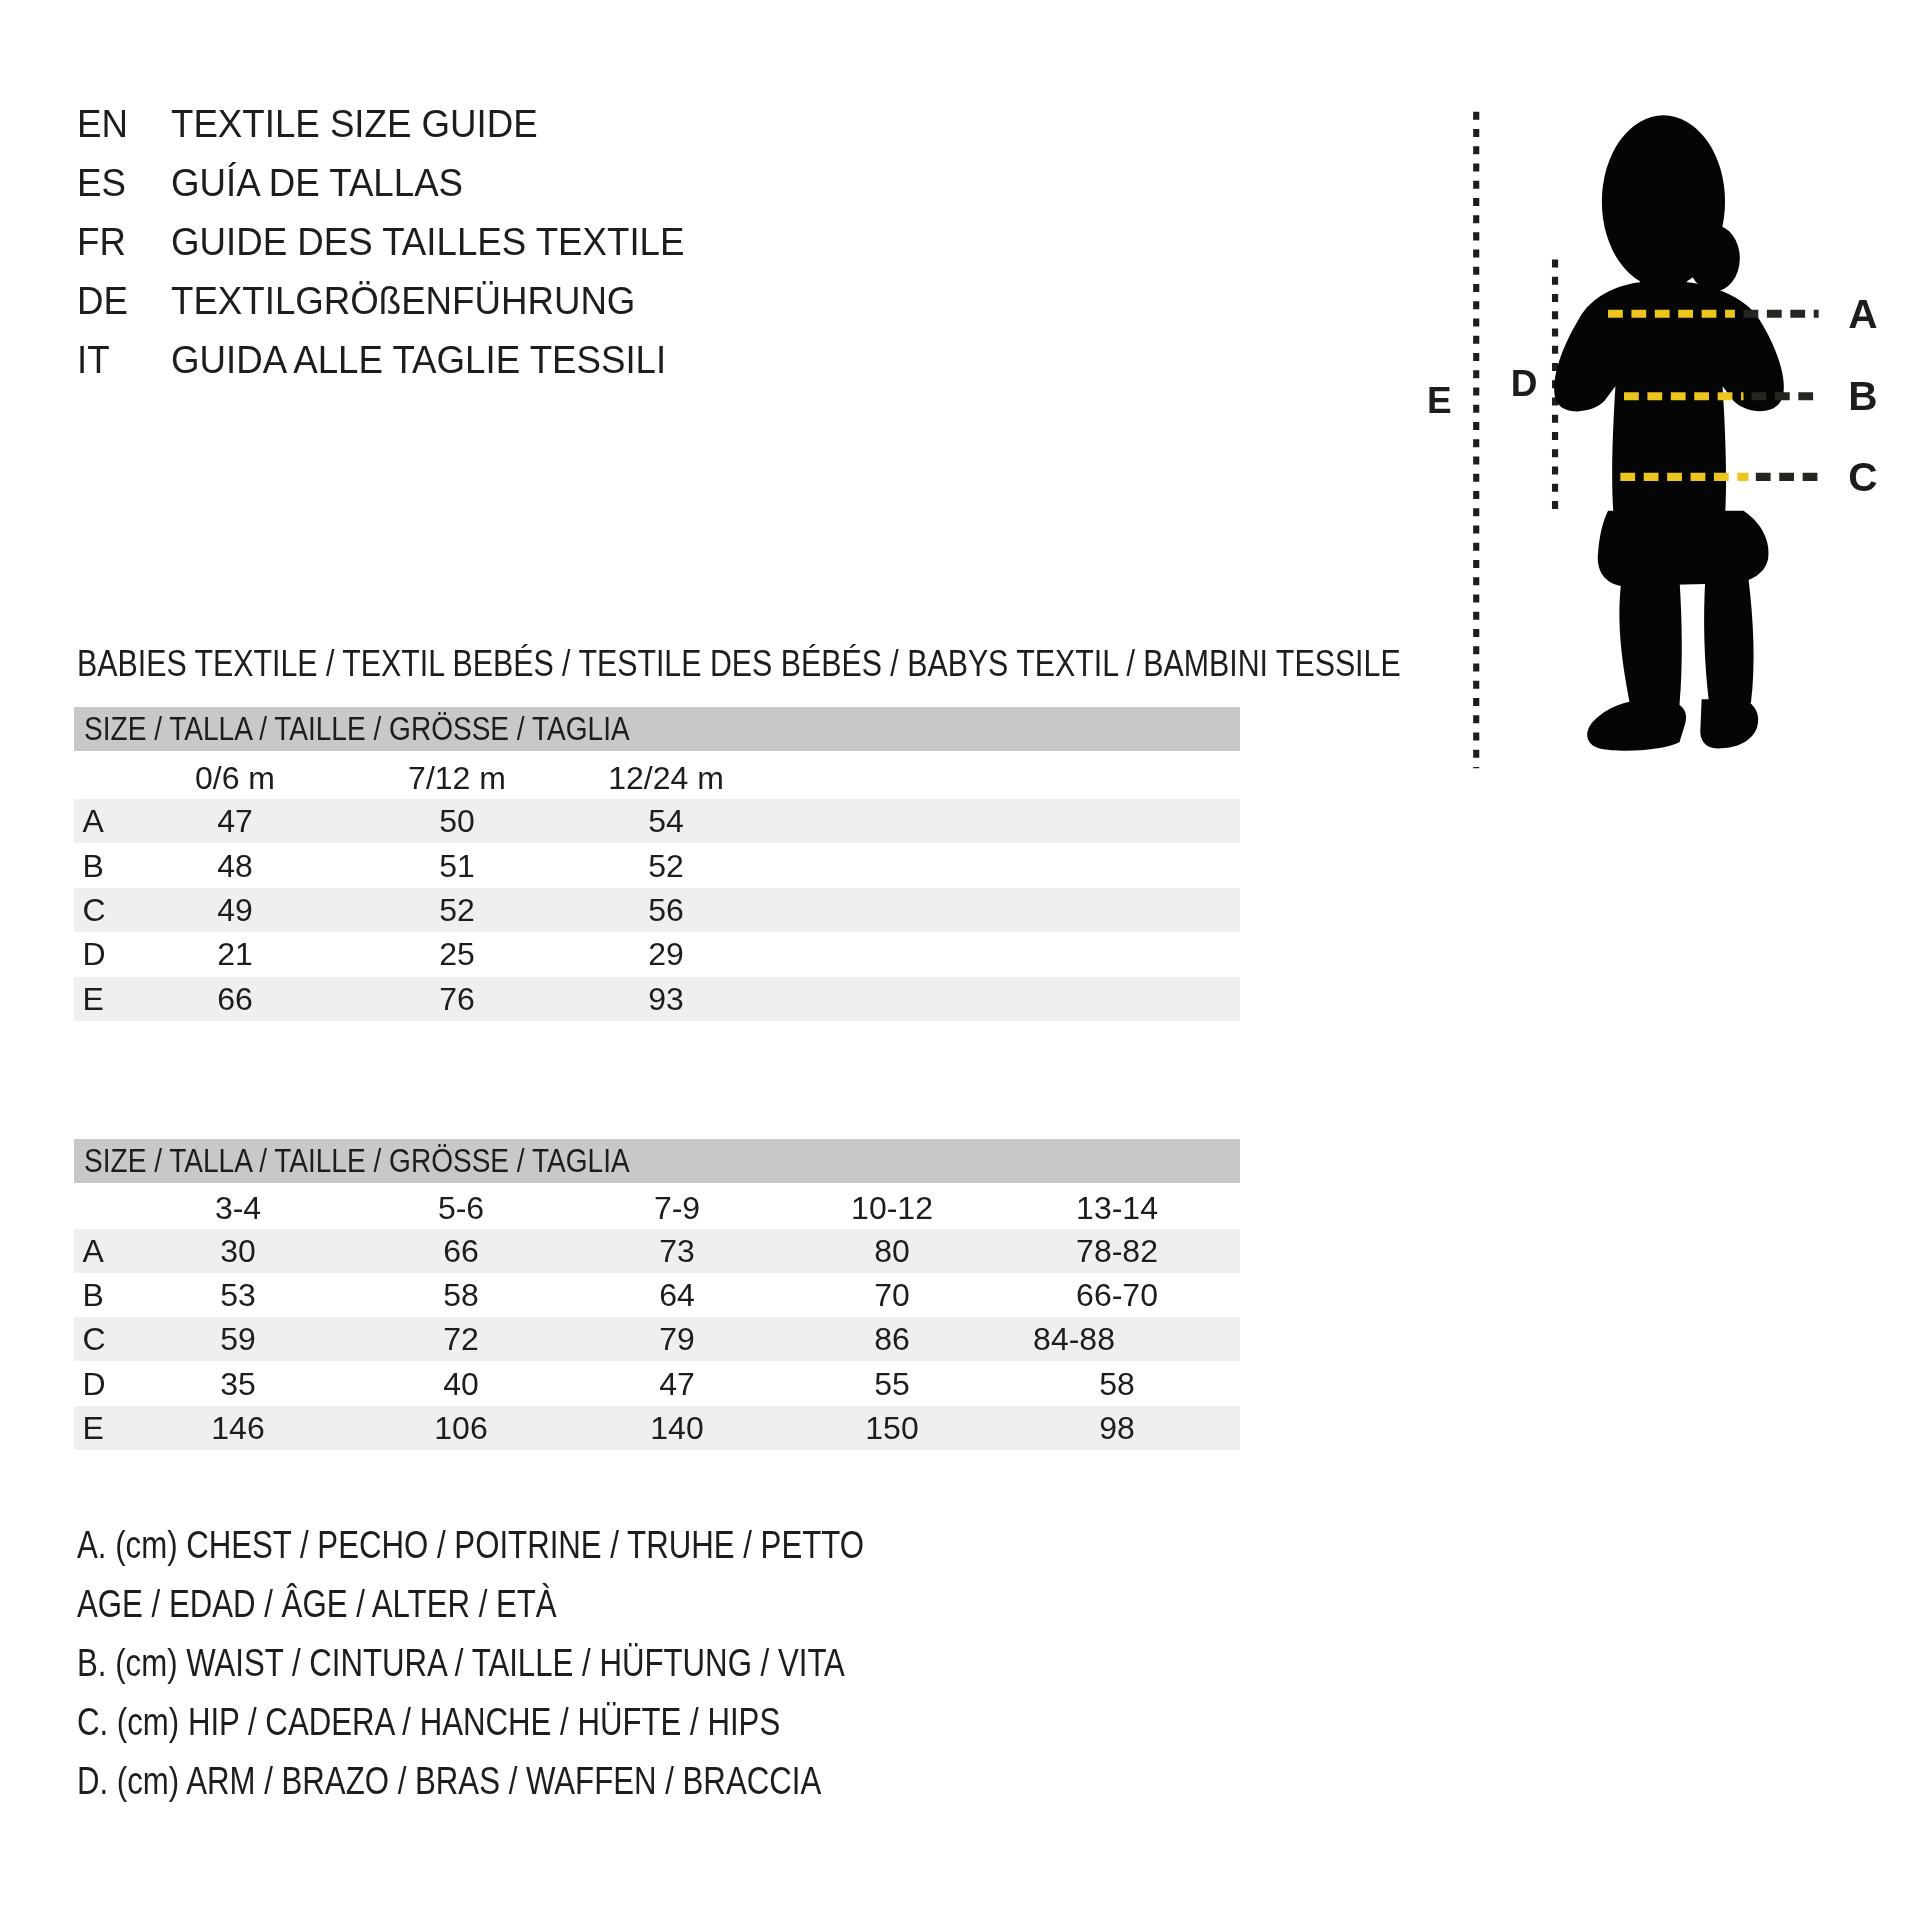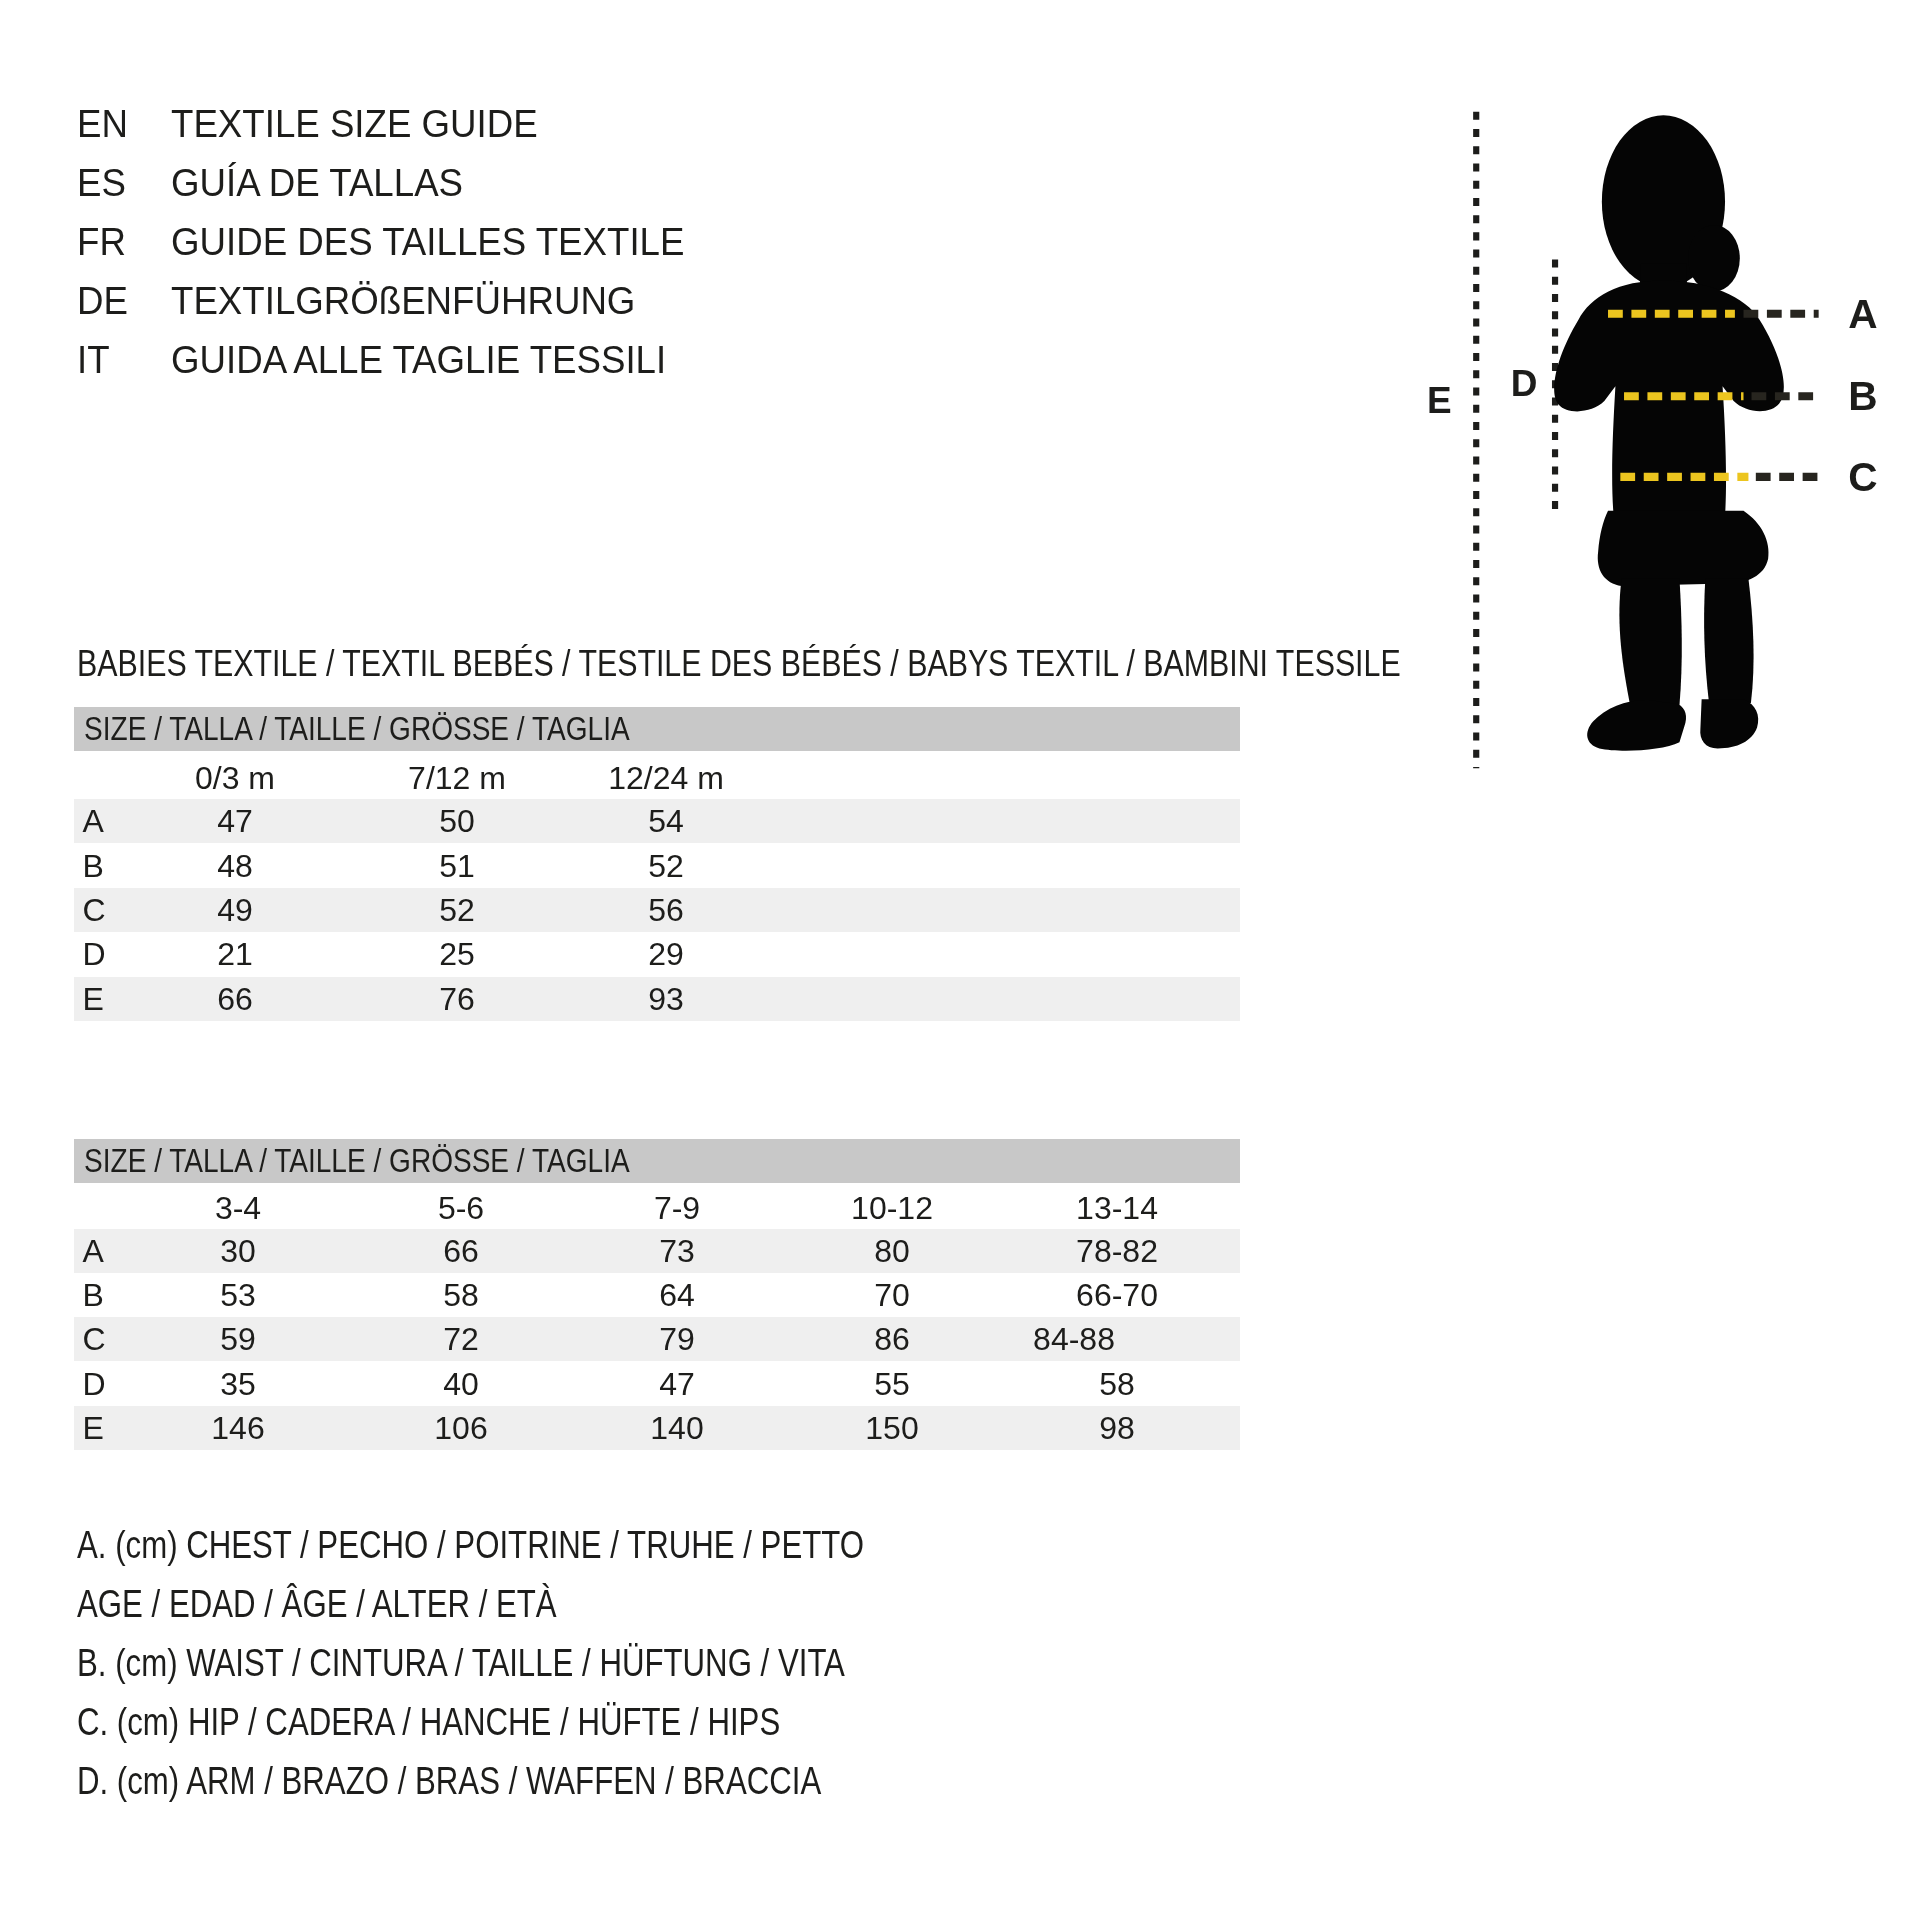--- a/index.html
+++ b/index.html
@@ -98,21 +98,21 @@
     <text x="136" y="582" font-size="60">E</text>
   </svg>
 
   <div class="sec-title" style="top:642px"><span class="cx82">BABIES TEXTILE / TEXTIL BEBÉS / TESTILE DES BÉBÉS / BABYS TEXTIL / BAMBINI TESSILE</span></div>
 
   <div class="size-bar" style="top:707px">
       <span class="cx85">SIZE / TALLA / TAILLE / GRÖSSE / TAGLIA</span>
     </div>
 
   <div class="trow" style="top:756px;height:43px">
-    <span class="cell" style="left:161px">0/3 m</span>
+    <span class="cell" style="left:161px">0/6 m</span>
     <span class="cell" style="left:383px">7/12 m</span>
     <span class="cell" style="left:592px">12/24 m</span>
   </div>
 
   <div class="trow stripe" style="top:799px">
     <span class="rlabel">A</span>
     <span class="cell" style="left:161px">47</span>
     <span class="cell" style="left:383px">50</span>
     <span class="cell" style="left:592px">54</span>
   </div>

